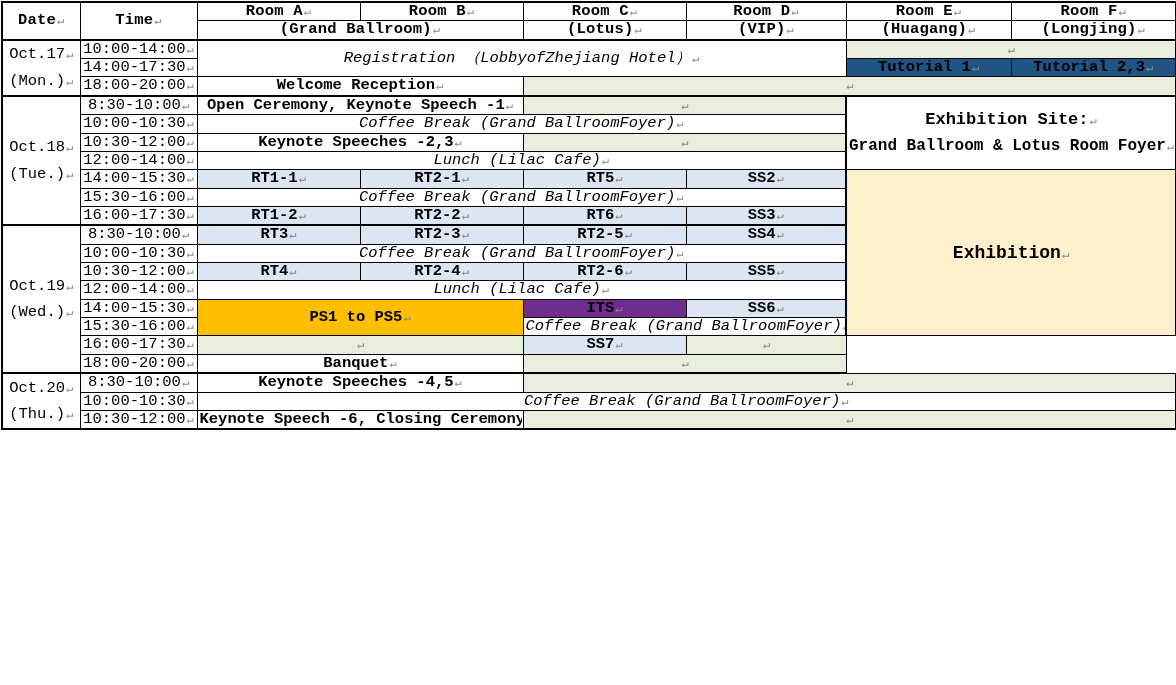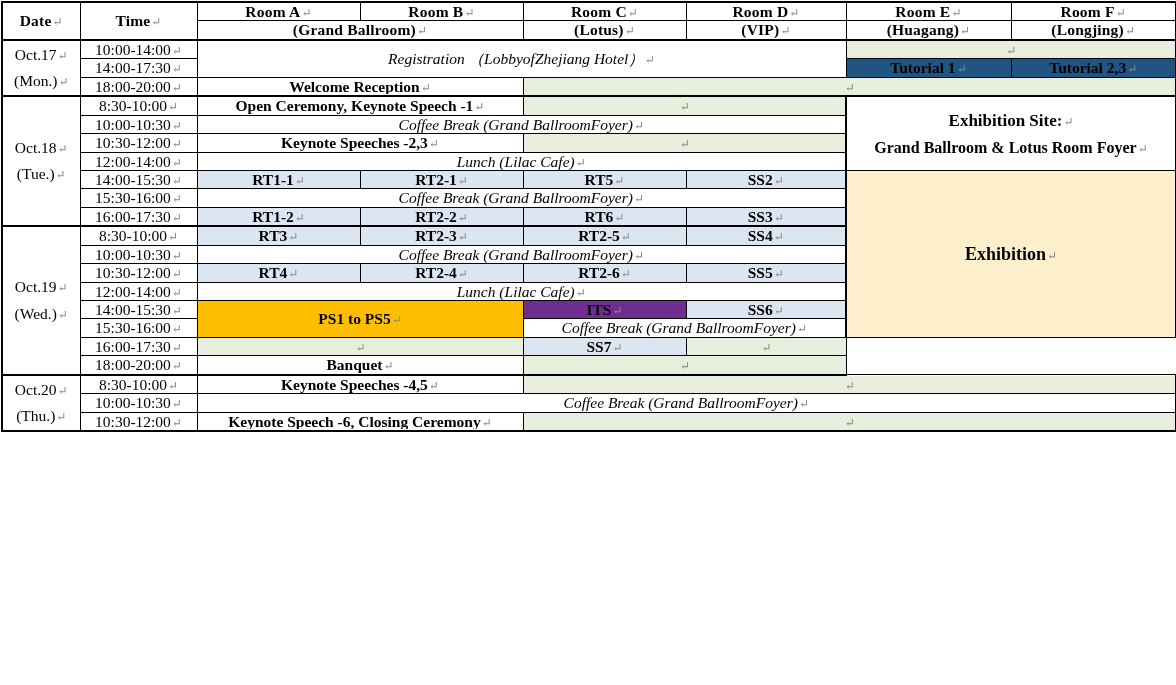--- a/index.html
+++ b/index.html
@@ -13,20 +13,21 @@
     height: 685px;
     font-family: "Liberation Serif", "DejaVu Serif", serif;
     overflow: hidden;
   }
 
   table.schedule {
     border-collapse: collapse;
     table-layout: fixed;
     width: 1174px;
     margin: 1px 0 0 1px;
+    font-family: Liberation Mono, monospace;
   }
 
   table.schedule td,
   table.schedule th {
     border: 1px solid #000000;
     padding: 0 2px;
     text-align: center;
     vertical-align: middle;
     font-size: 15.5px;
     line-height: 1.12;

